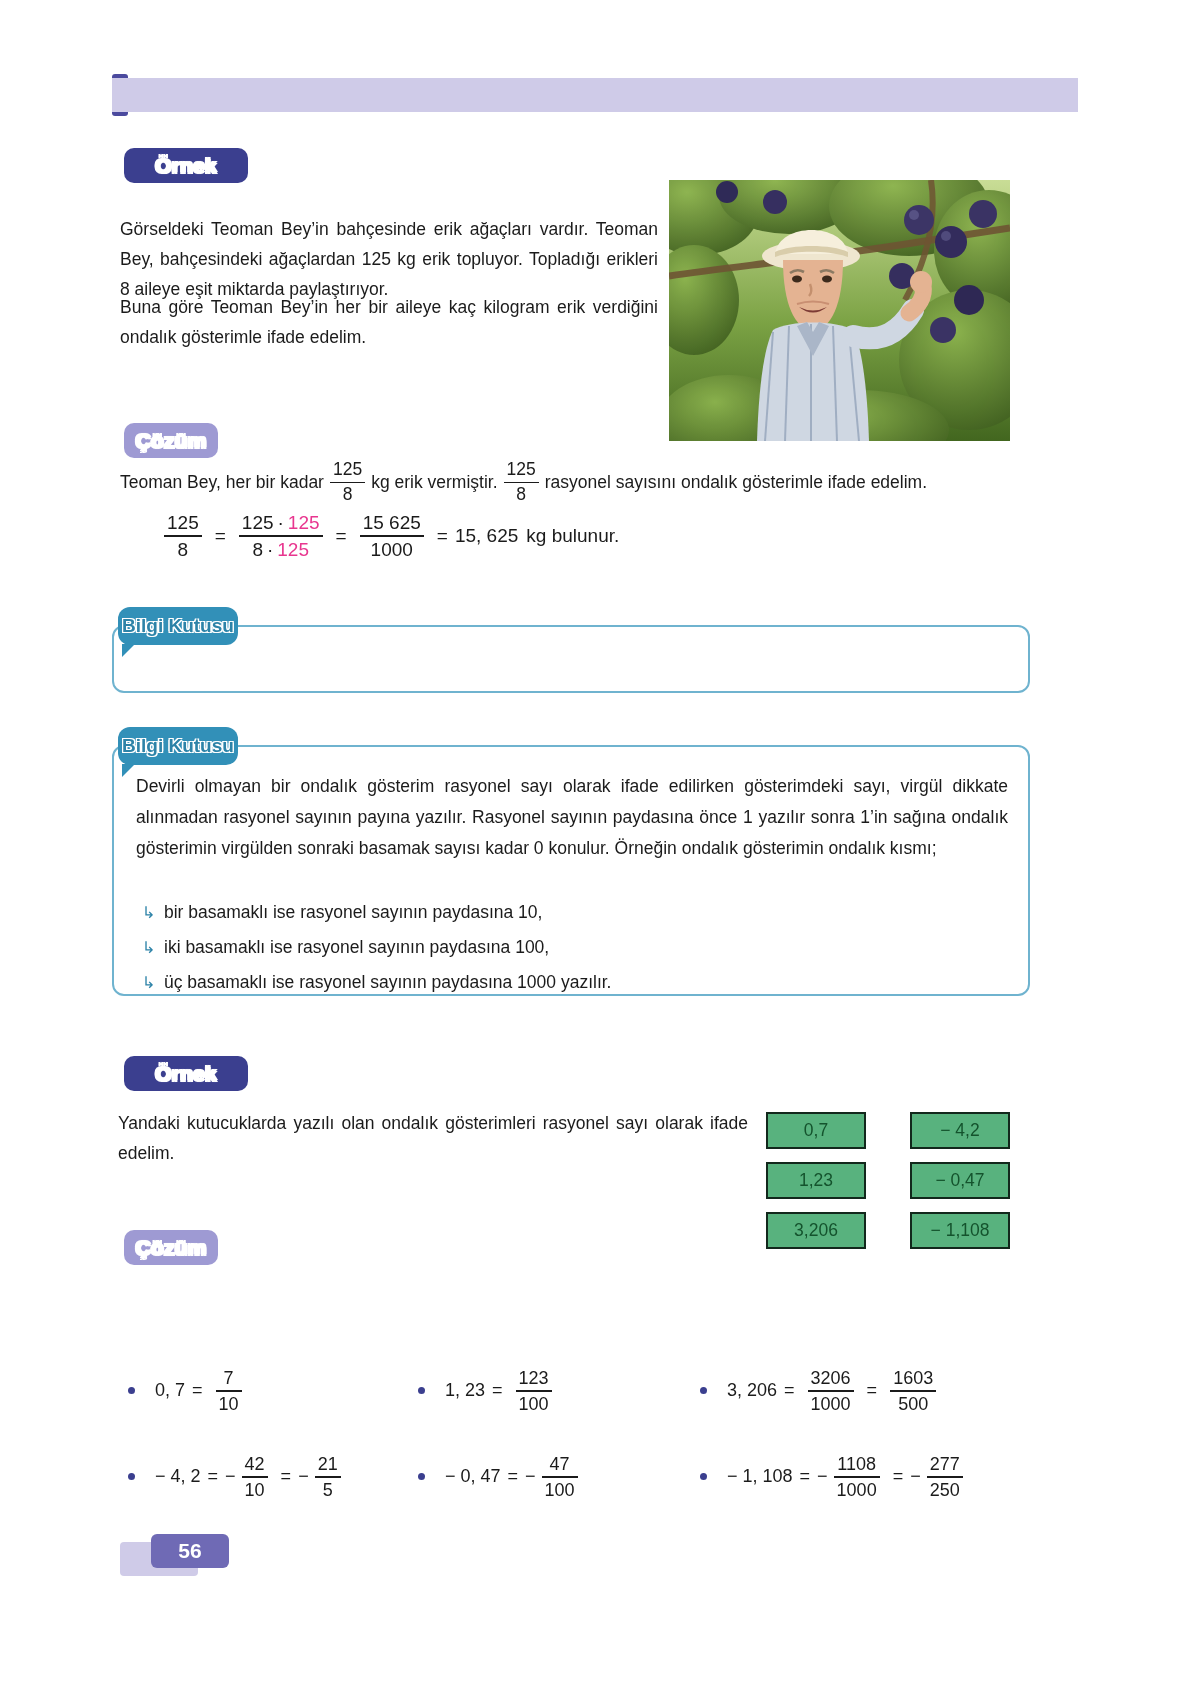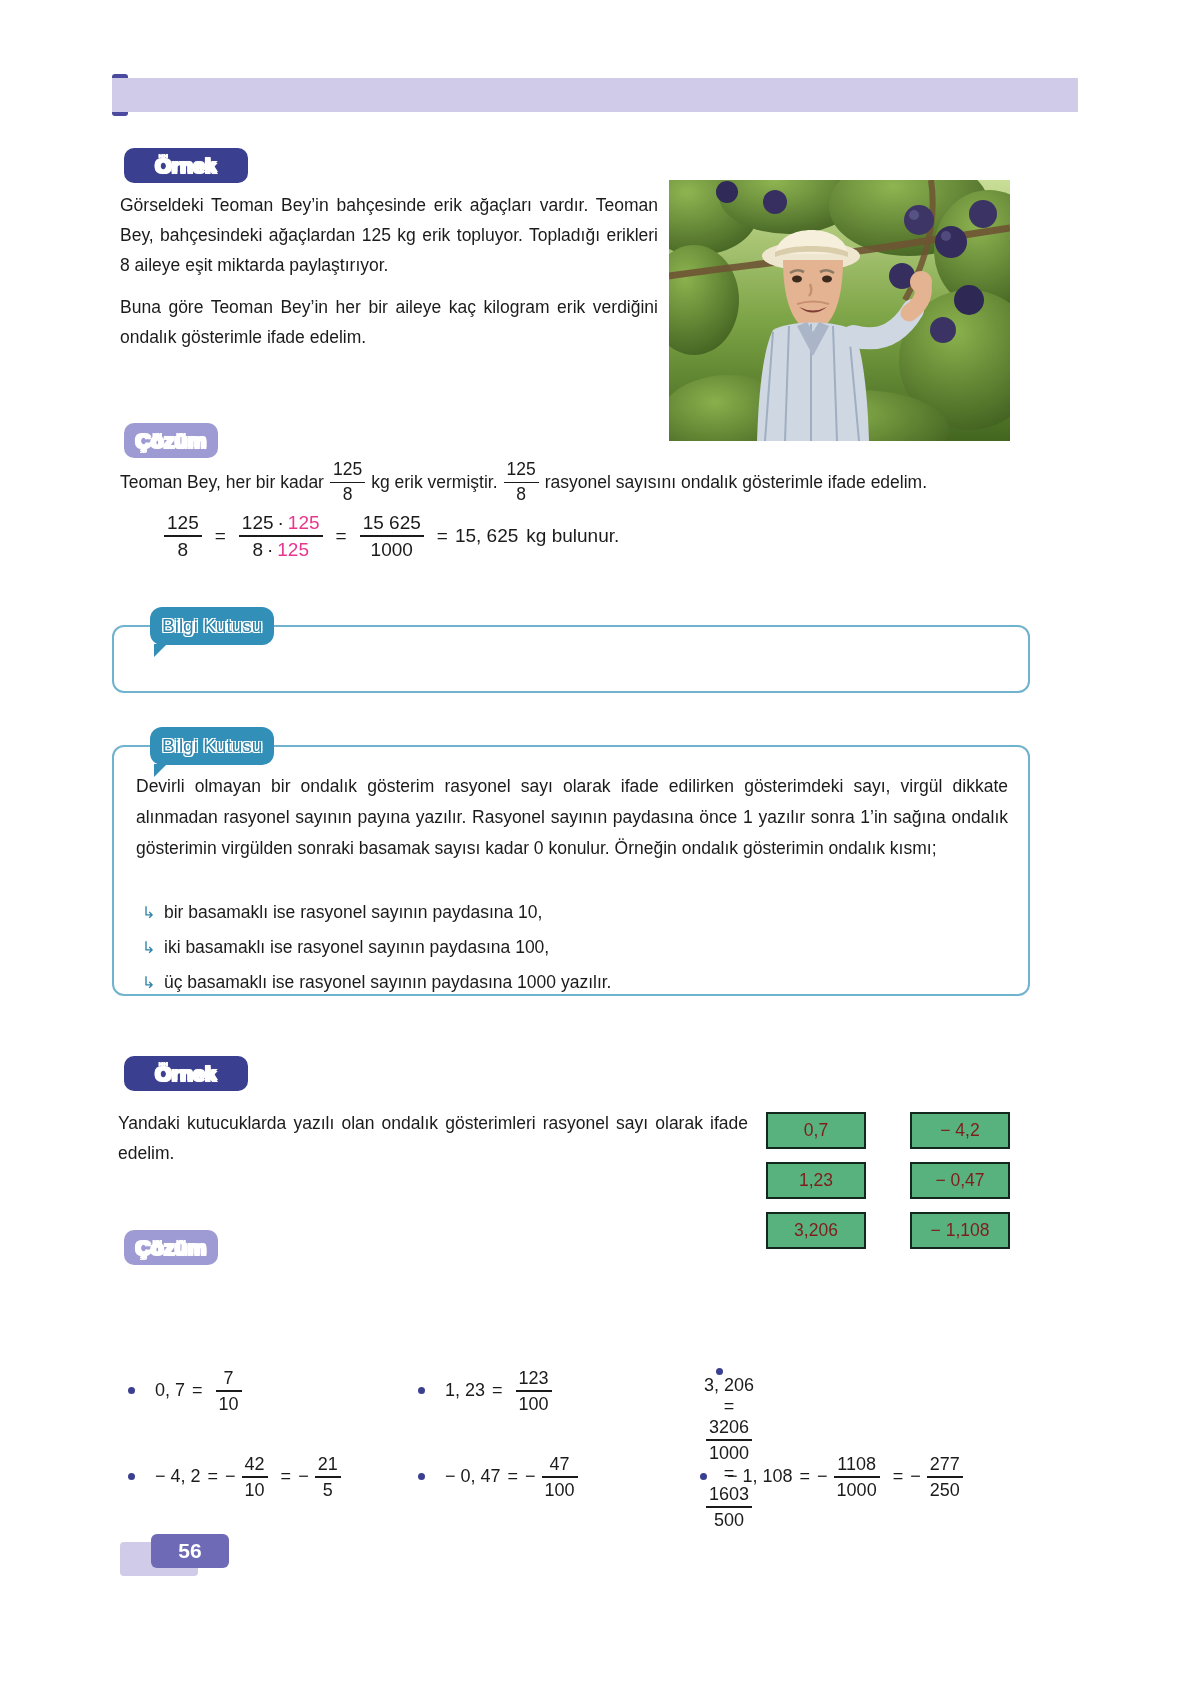--- a/index.html
+++ b/index.html
@@ -77,21 +77,21 @@
   #pill-cozum-2 { left: 124px; top: 1222px; }
 
   
   .para {
     position: absolute;
     font-size: 17.5px;
     line-height: 30px;
     color: #1b1b1b;
     text-align: justify;
   }
-  #ex1-p1 { left: 120px; top: 172px; width: 538px; }
+  #ex1-p1 { left: 120px; top: 196px; width: 538px; }
   #ex1-p2 { left: 120px; top: 272px; width: 538px; margin-top: 20px; }
 
   
   .photo {
     position: absolute;
     left: 669px;
     top: 180px;
     width: 341px;
     height: 261px;
     overflow: hidden;
@@ -155,33 +155,32 @@
     box-sizing: border-box;
   }
   #infobox-1 { left: 112px; top: 625px; width: 918px; height: 68px; }
   #infobox-2 { left: 112px; top: 745px; width: 918px; height: 251px; }
 
   .infobox-tab {
     position: absolute;
     left: 4px;
     top: -20px;
     height: 38px;
-    padding: 0 12px;
+    padding: 0 4px;
     display: flex;
     align-items: center;
     background: #3290b8;
     border-radius: 12px;
-    font-weight: normal;
+    font-weight: bold;
     font-size: 19px;
     color: #ffffff;
     text-shadow:
       -1.3px -1.3px 0 #ffffff, 1.3px -1.3px 0 #ffffff,
       -1.3px 1.3px 0 #ffffff, 1.3px 1.3px 0 #ffffff;
     z-index: 3;
-    margin-left: 32px;
   }
   .infobox-tab > span { position: relative; color: #2d83a8; }
   .infobox-tab::after {
     content: "";
     position: absolute;
     left: 4px;
     bottom: -12px;
     width: 0;
     height: 0;
     border-left: 13px solid #3290b8;
@@ -240,21 +239,21 @@
     grid-auto-rows: 37px;
     row-gap: 13px;
   }
   .chip {
     grid-column: 1;
     display: flex;
     align-items: center;
     justify-content: center;
     background: #58b27e;
     border: 2.5px solid #12281c;
-    color: #7f1d1d;
+    color: #14532d;
     font-size: 17.5px;
     box-sizing: border-box;
   }
   .chip.right { grid-column: 3; }
 
   
   .eqrow {
     position: absolute;
     display: flex;
     align-items: center;
@@ -264,21 +263,21 @@
   .eq-bullet {
     width: 7px;
     height: 7px;
     border-radius: 50%;
     background: #3b3f8f;
     margin-right: 20px;
     flex: 0 0 auto;
   }
   #eq-r1c1 { left: 128px; top: 1368px; }
   #eq-r1c2 { left: 418px; top: 1368px; }
-  #eq-r1c3 { left: 700px; top: 1368px; flex-direction: column; }
+  #eq-r1c3 { left: 700px; top: 1368px; }
   #eq-r2c1 { left: 128px; top: 1454px; }
   #eq-r2c2 { left: 418px; top: 1454px; }
   #eq-r2c3 { left: 700px; top: 1454px; }
 
   
   .pagenum-wrap {
     position: absolute;
     left: 112px;
     top: 1534px;
     width: 86px;

